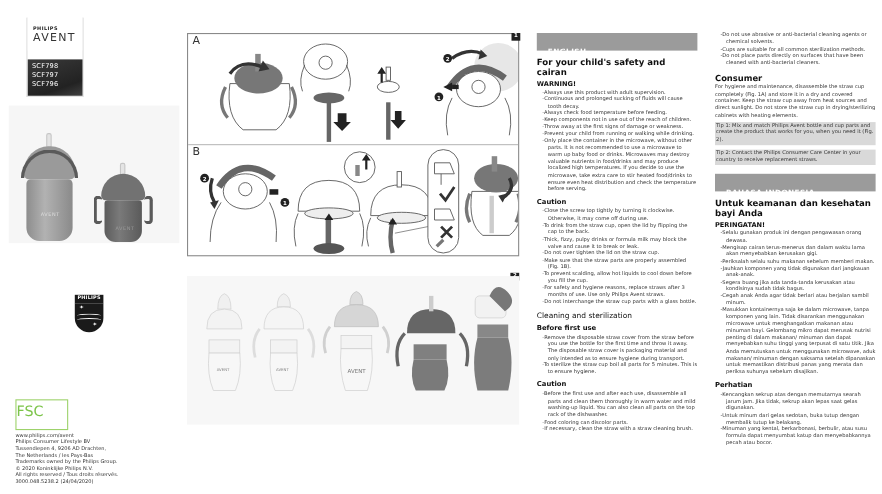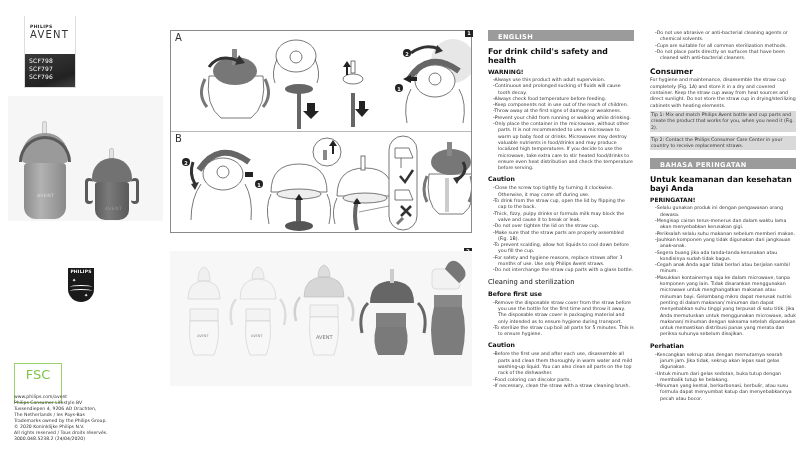--- a/index.html
+++ b/index.html
@@ -33,42 +33,42 @@
 .cup-short .h-l{left:-7px;border-right:none}
 .cup-short .h-r{right:-7px;border-left:none}
 .cup-short .logo{position:absolute;left:10px;top:24px;font-size:4.5px;color:#999;letter-spacing:.5px}
 
 .philips-shield{position:absolute;left:68px;top:252px;width:26px;height:36px}
 .philips-shield .shield-head{height:8px;background:#1a1a1a;color:#fff;font-size:4.5px;font-weight:bold;text-align:center;line-height:8px;letter-spacing:.2px}
 .philips-shield .shield-body{height:26px;background:#1a1a1a;border-radius:0 0 13px 13px;position:relative;overflow:hidden}
 .philips-shield .wave{position:absolute;left:2px;width:22px;height:4px;border-top:1.5px solid #fff;border-radius:50%}
 .philips-shield .star{position:absolute;color:#fff;font-size:5px}
 
-.fsc{position:absolute;left:14px;top:347px;width:48px;height:40px;border:1.5px solid #9dd26b;color:#7cc44a;font-size:13px;text-align:center;line-height:21px;font-weight:normal}
+.fsc{position:absolute;left:14px;top:347px;width:48px;height:28px;border:1.5px solid #9dd26b;color:#7cc44a;font-size:13px;line-height:21px;font-weight:normal}
 .imprint{position:absolute;left:14px;top:378px;width:150px}
 .imprint div{font-size:4.6px;line-height:6px;color:#333;white-space:nowrap}
 
 
 .fig-panel{position:absolute;left:170px;top:14px;width:302px;height:203px;border:1px solid #8a8a8a}
 .fig-num{position:absolute;width:8px;height:7px;background:#222;color:#fff;font-size:5px;font-weight:bold;text-align:center;line-height:7px}
 .fig1-num{left:294px;top:-1px}
 .fig-row{position:absolute;left:0;width:300px}
 .fig-row-a{top:0;height:101px;border-bottom:1px solid #bbb}
 .fig-row-b{top:101px;height:100px}
 .fig-letter{position:absolute;left:4px;top:1px;font-size:10px;color:#333}
 .fig-row svg{position:absolute;left:0;top:0}
 
 .fig2-num{position:absolute;left:464px;top:232px;width:8px;height:7px;background:#222;color:#fff;font-size:5px;font-weight:bold;text-align:center;line-height:7px}
 .fig2-panel{position:absolute;left:170px;top:235px;width:302px;height:135px;background:#f7f7f7}
 
 
 .col{position:absolute;top:14px}
 .col-en{left:488px;width:146px}
 .col-en2{left:650px;width:146px}
-.lang-bar{background:#9b9b9b;color:#fff;font-weight:bold;font-size:6.6px;letter-spacing:.4px;padding:4px 0 2px 10px;height:11px;line-height:7px}
+.lang-bar{background:#9b9b9b;color:#fff;font-weight:bold;font-size:6.6px;letter-spacing:.4px;padding:14px 0 2px 10px;height:11px;line-height:7px}
 .h-main{font-size:7.8px;font-weight:bold;color:#111;margin:6px 0 3px 0;line-height:9px}
 .h-warn{font-size:6px;font-weight:bold;color:#111;margin:2px 0 2px 0}
 .h-sec{font-size:6.8px;font-weight:normal;color:#111;margin:4px 0 3px 0}
 .h-sub{font-size:6.2px;font-weight:bold;color:#111;margin:4px 0 3px 0}
 .h-store{font-size:7.6px;font-weight:bold;color:#111;margin:6px 0 1px 0}
 ul.items{list-style:none}
 ul.items li{font-size:4.7px;line-height:6.3px;color:#333;padding-left:8px;text-indent:-5px;margin-left:2px}
 p.para{font-size:4.7px;line-height:6.3px;color:#333}
 .tip{background:#d9d9d9;font-size:4.7px;line-height:6.3px;color:#333;padding:1px 1px;margin-top:2px}
 </style>
@@ -262,21 +262,21 @@
 
       <rect x="262" y="18" width="28" height="20" rx="4" fill="#f2f2f2" stroke="#ccc" stroke-width="0.6"></rect>
       <path d="M275 18 q6 -14 16 -4 q10 10 -2 18 z" fill="#777"></path>
       <rect x="264" y="44" width="28" height="12" fill="#888"></rect>
       <path d="M264 56 q-6 22 0 48 h28 q6 -26 0 -48 z" fill="#7c7c7c"></path>
     </svg>
   </div>
 
   <div class="col col-en">
     <div class="lang-bar">ENGLISH</div>
-    <div class="h-main">For drink child's safety and health</div>
+    <div class="h-main">For your child's safety and cairan</div>
     <div class="h-warn">WARNING!</div>
     <ul class="items">
       <li>-Always use this product with adult supervision.</li>
       <li>-Continuous and prolonged sucking of fluids will cause tooth decay.</li>
       <li>-Always check food temperature before feeding.</li>
       <li>-Keep components not in use out of the reach of children.</li>
       <li>-Throw away at the first signs of damage or weakness.</li>
       <li>-Prevent your child from running or walking while drinking.</li>
       <li>-Only place the container in the microwave, without other parts. It is not recommended to use a microwave to warm up baby food or drinks. Microwaves may destroy valuable nutrients in food/drinks and may produce localized high temperatures. If you decide to use the microwave, take extra care to stir heated food/drinks to ensure even heat distribution and check the temperature before serving.</li>
     </ul>
@@ -309,21 +309,21 @@
     <ul class="items">
       <li>-Do not use abrasive or anti-bacterial cleaning agents or chemical solvents.</li>
       <li>-Cups are suitable for all common sterilization methods.</li>
       <li>-Do not place parts directly on surfaces that have been cleaned with anti-bacterial cleaners.</li>
     </ul>
     <div class="h-store">Consumer</div>
     <p class="para">For hygiene and maintenance, disassemble the straw cup completely (Fig. 1A) and store it in a dry and covered container. Keep the straw cup away from heat sources and direct sunlight. Do not store the straw cup in drying/sterilizing cabinets with heating elements.</p>
     <div class="tip">Tip 1: Mix and match Philips Avent bottle and cup parts and create the product that works for you, when you need it (Fig. 2).</div>
     <div class="tip" style="margin-top:4px">Tip 2: Contact the Philips Consumer Care Center in your country to receive replacement straws.</div>
 
-    <div class="lang-bar" style="margin-top:8px">BAHASA PERINGATAN</div>
+    <div class="lang-bar" style="margin-top:8px">BAHASA INDONESIA</div>
     <div class="h-main">Untuk keamanan dan kesehatan bayi Anda</div>
     <div class="h-warn">PERINGATAN!</div>
     <ul class="items">
       <li>-Selalu gunakan produk ini dengan pengawasan orang dewasa.</li>
       <li>-Mengisap cairan terus-menerus dan dalam waktu lama akan menyebabkan kerusakan gigi.</li>
       <li>-Periksalah selalu suhu makanan sebelum memberi makan.</li>
       <li>-Jauhkan komponen yang tidak digunakan dari jangkauan anak-anak.</li>
       <li>-Segera buang jika ada tanda-tanda kerusakan atau kondisinya sudah tidak bagus.</li>
       <li>-Cegah anak Anda agar tidak berlari atau berjalan sambil minum.</li>
       <li>-Masukkan kontainernya saja ke dalam microwave, tanpa komponen yang lain. Tidak disarankan menggunakan microwave untuk menghangatkan makanan atau minuman bayi. Gelombang mikro dapat merusak nutrisi penting di dalam makanan/ minuman dan dapat menyebabkan suhu tinggi yang terpusat di satu titik. Jika Anda memutuskan untuk menggunakan microwave, aduk makanan/ minuman dengan saksama setelah dipanaskan untuk memastikan distribusi panas yang merata dan periksa suhunya sebelum disajikan.</li>

